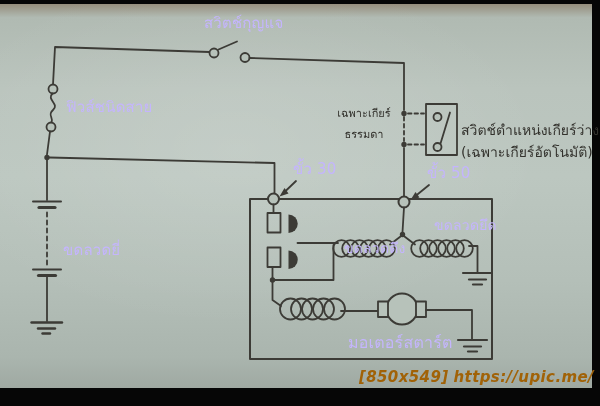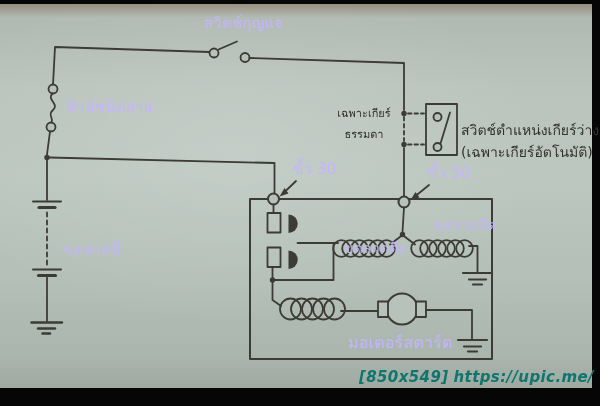--- a/index.html
+++ b/index.html
@@ -18,21 +18,21 @@
   .lbl{
     position:absolute;color:#c4b5fd;font-size:15px;line-height:1.15;
     white-space:nowrap;letter-spacing:0.2px;
   }
   .lbl.small{font-size:14px;}
   .note{position:absolute;color:#33322d;white-space:nowrap;}
   .note .line{display:block;}
   .manual-note{left:329px;top:103px;width:70px;text-align:center;font-size:11px;line-height:21px;}
   .neutral-note{left:461px;top:113px;font-size:14px;line-height:22px;margin-top:6px;}
   .watermark{
-    position:absolute;top:368px;right:6px;color:#0f766e;
+    position:absolute;top:368px;right:6px;color:#a16207;
     font-size:15px;font-weight:bold;font-style:italic;letter-spacing:0.4px;
     white-space:nowrap;
     margin-left:19px;
   }
   .watermark .url{margin-left:5px;}
 </style>
 </head>
 <body>
 
 <div class="stage">

